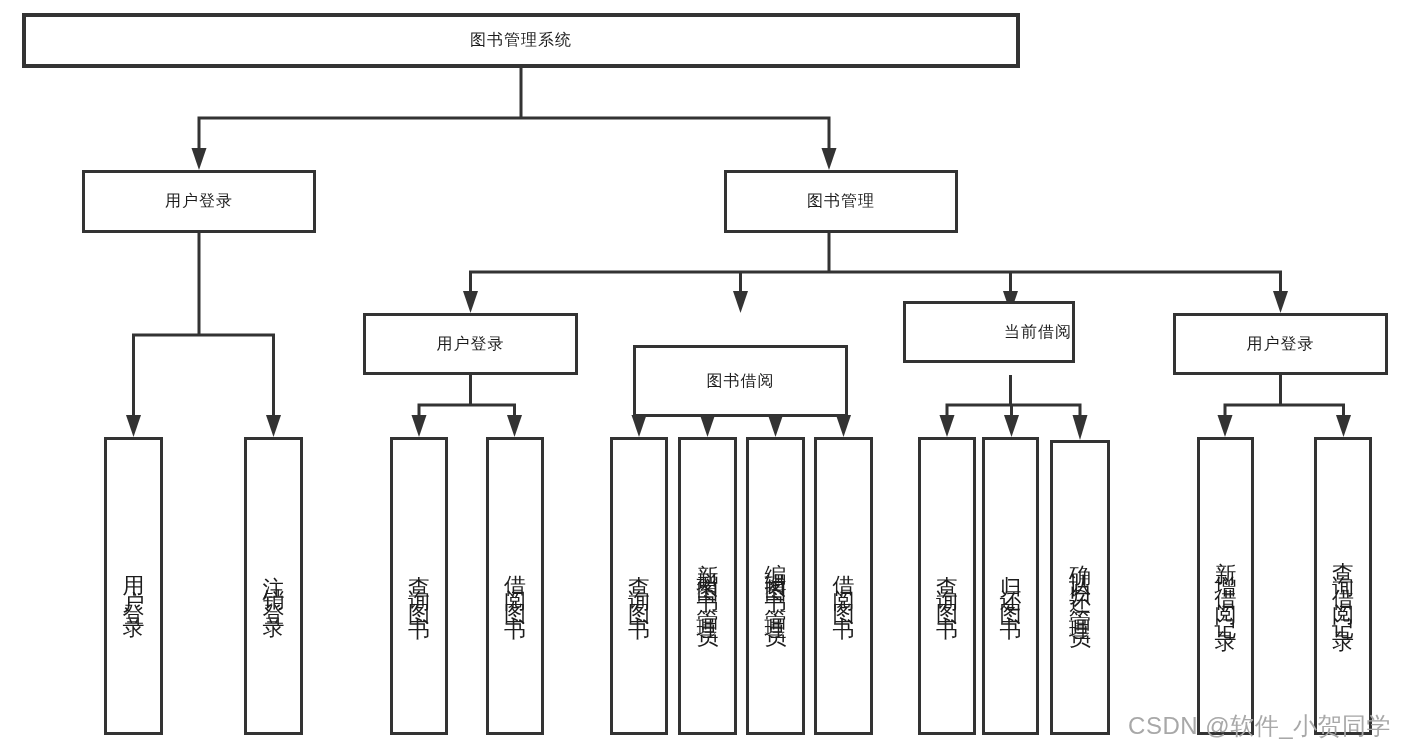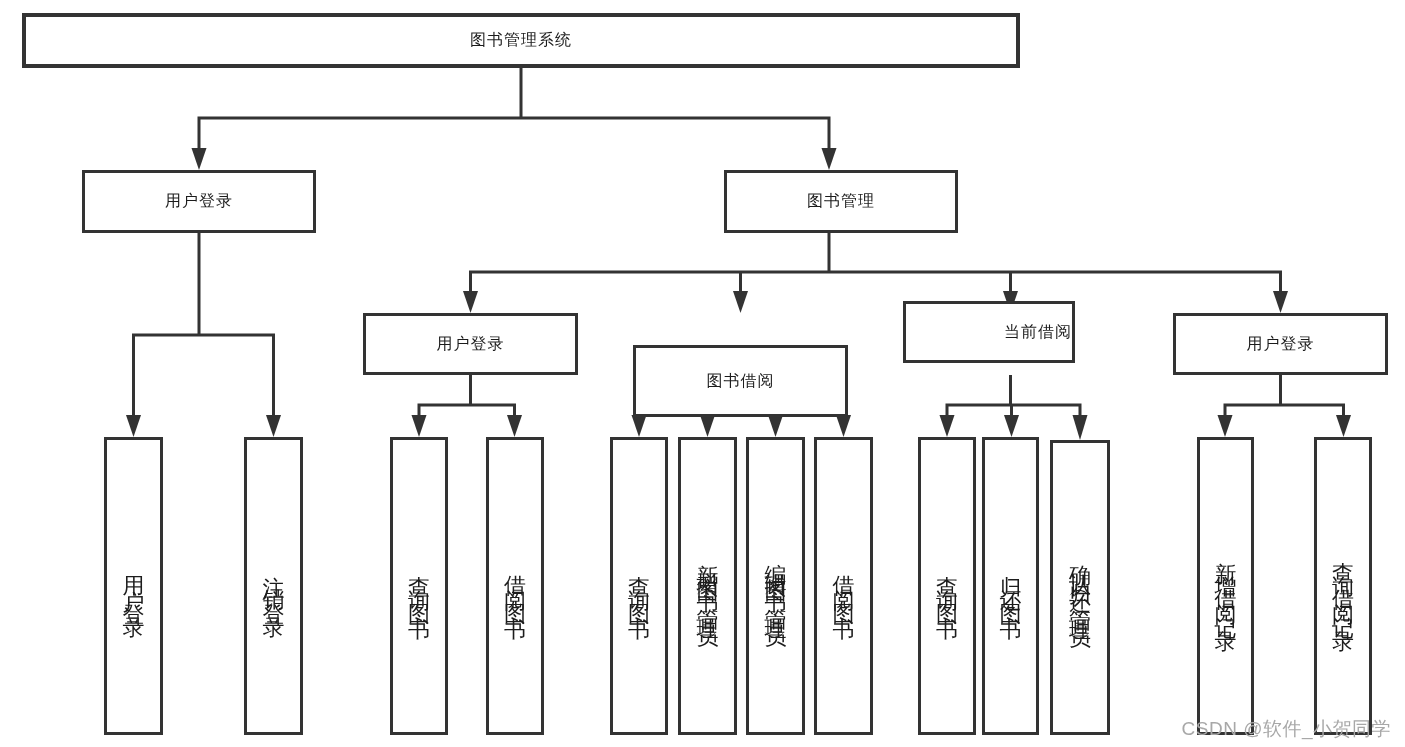--- a/index.html
+++ b/index.html
@@ -32,21 +32,21 @@
   .leaf span{
     writing-mode:vertical-rl;
     text-orientation:mixed;
     letter-spacing:14px;
     white-space:nowrap;
   }
   .leaf.tight span{letter-spacing:9px;}
   .watermark{
     position:absolute;
     right:14px;bottom:5px;
-    font-size:19px;
+    font-size:24px;
     color:#a8a8a8;
     z-index:5;
     letter-spacing:0.5px;
   }
 </style>
 </head>
 <body>
 
 <div class="canvas">
 

